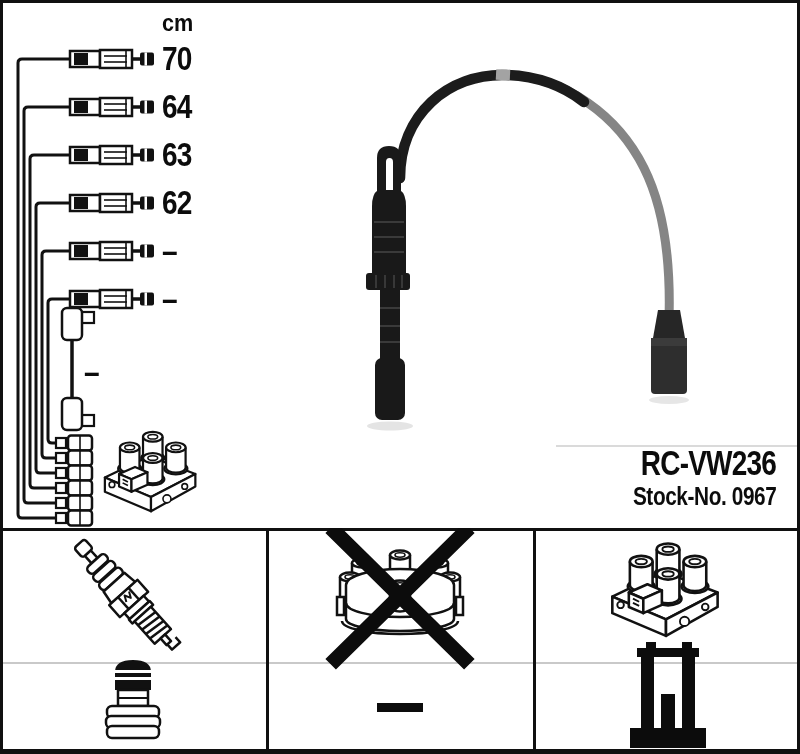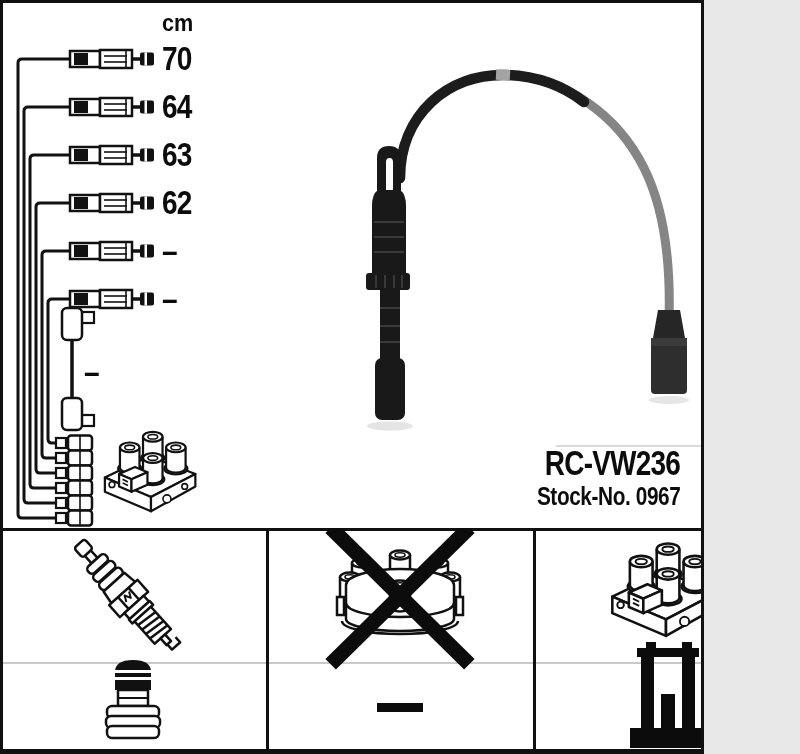--- a/index.html
+++ b/index.html
@@ -1,17 +1,17 @@
 <!DOCTYPE html>
 <html><head>
 <meta charset="utf-8">
 <style>
   html,body{margin:0;padding:0;background:#e8e8e8;}
   .stage{
-    position:relative;width:704px;height:754px;background:#ffffff;
+    position:relative;width:800px;height:754px;background:#ffffff;
     font-family:"Liberation Sans","DejaVu Sans",sans-serif;color:#0c0c0c;
     overflow:hidden;
   }
   .frame{position:absolute;inset:0;border:3px solid #101010;border-bottom-width:5px;pointer-events:none;z-index:60;}
   svg{position:absolute;display:block;}
   .lbl{position:absolute;font-weight:bold;white-space:nowrap;line-height:30px;}
   .unit{left:162px;font-size:24px;transform:scaleX(.9);transform-origin:0 50%;}
   .num{left:162px;font-size:33px;letter-spacing:-1px;transform:scaleX(.85);transform-origin:0 50%;}
   .coil-dash{left:84px;font-size:33px;transform:scaleX(.85);transform-origin:0 50%;}
   .pn{position:absolute;right:24px;top:447px;font-size:35px;font-weight:bold;letter-spacing:-1px;

